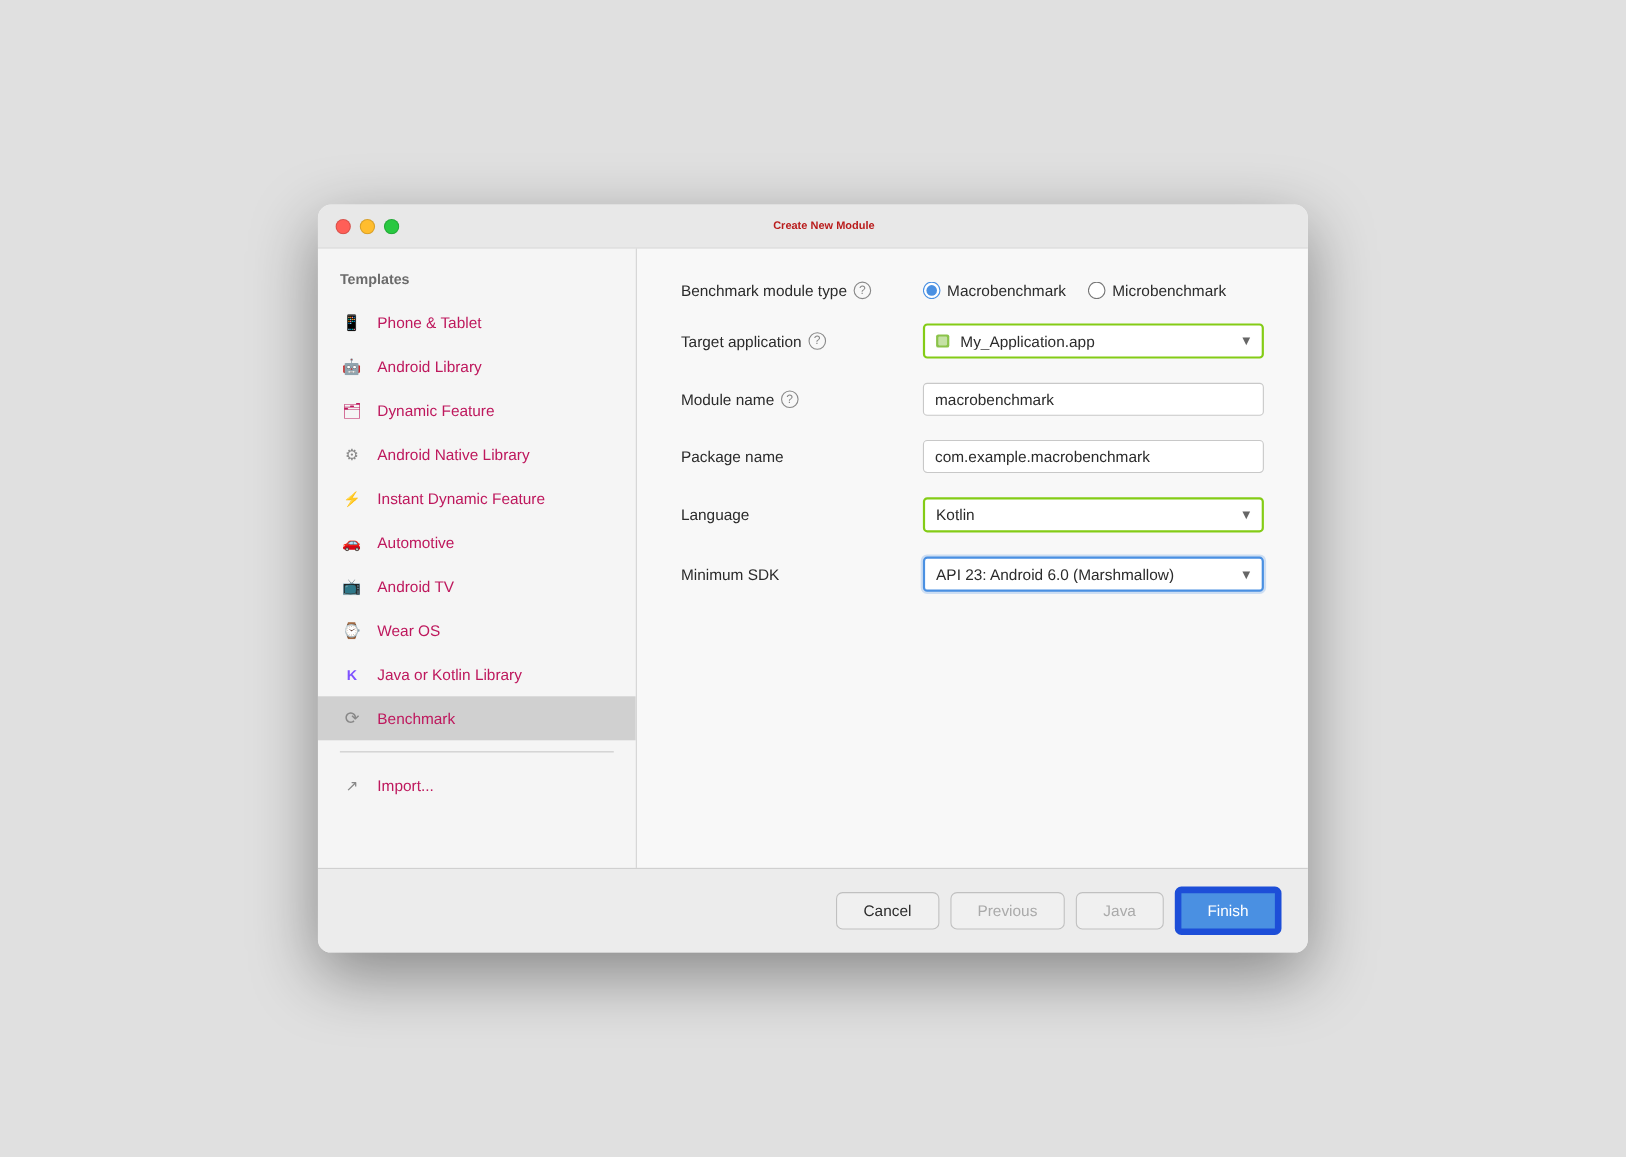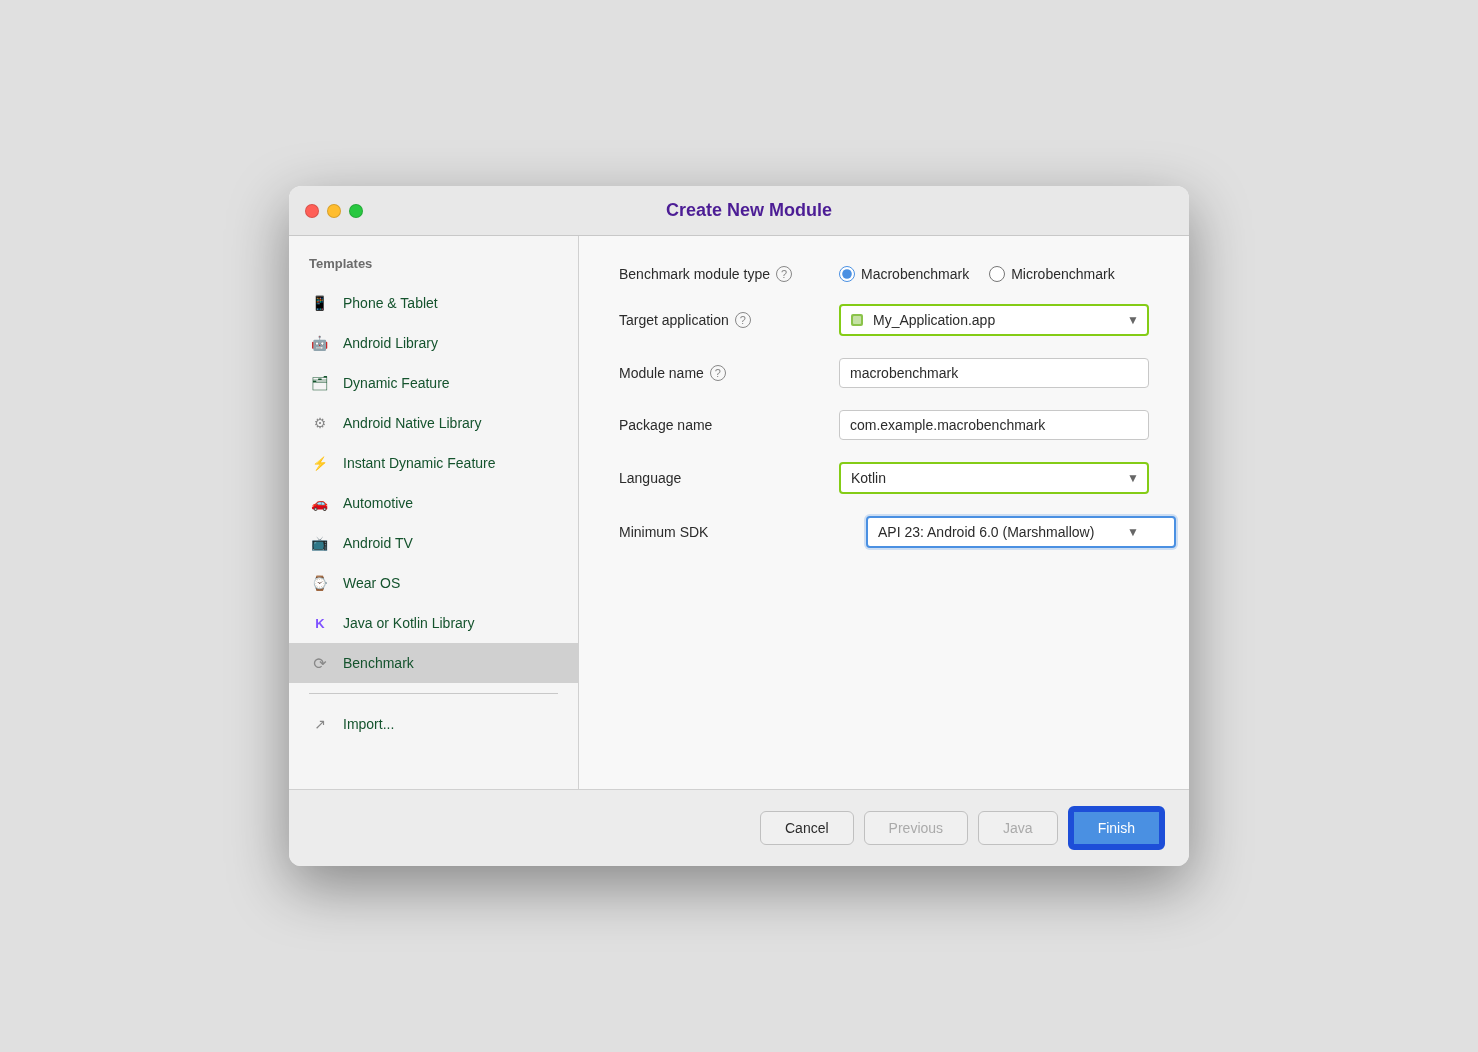--- a/index.html
+++ b/index.html
@@ -43,23 +43,23 @@
     .traffic-light {
       width: 14px;
       height: 14px;
       border-radius: 50%;
       border: 1px solid rgba(0,0,0,0.15);
     }
     .traffic-light.close { background: #ff5f57; }
     .traffic-light.minimize { background: #ffbd2e; }
     .traffic-light.maximize { background: #28c840; }
     .title-text {
-      font-size: 18px;
+      font-size: 10px;
       font-weight: 600;
-      color: #4c1d95;
+      color: #b91c1c;
       margin-left: 20px;
     }
     .dialog-body {
       display: flex;
       flex: 1;
     }
     .sidebar {
       width: 290px;
       background: #f5f5f5;
       border-right: 1px solid #d0d0d0;
@@ -78,21 +78,21 @@
     .sidebar-items {
       flex: 1;
       overflow-y: auto;
     }
     .sidebar-item {
       display: flex;
       align-items: center;
       padding: 9px 20px;
       cursor: pointer;
       gap: 12px;
-      color: #14532d;
+      color: #be185d;
       font-size: 14px;
     }
     .sidebar-item.selected {
       background: #d0d0d0;
     }
     .sidebar-icon {
       width: 22px;
       height: 22px;
       display: flex;
       align-items: center;
@@ -186,21 +186,20 @@
       background: white;
       color: #2b2b2b;
       appearance: none;
       -webkit-appearance: none;
       cursor: pointer;
       outline: none;
     }
     .select-input.blue-border {
       border-color: #4a90e2;
       box-shadow: 0 0 0 2px rgba(74,144,226,0.25);
-      margin-left: 27px;
     }
     .select-arrow {
       position: absolute;
       right: 10px;
       top: 50%;
       transform: translateY(-50%);
       pointer-events: none;
       color: #666;
       font-size: 12px;
     }

